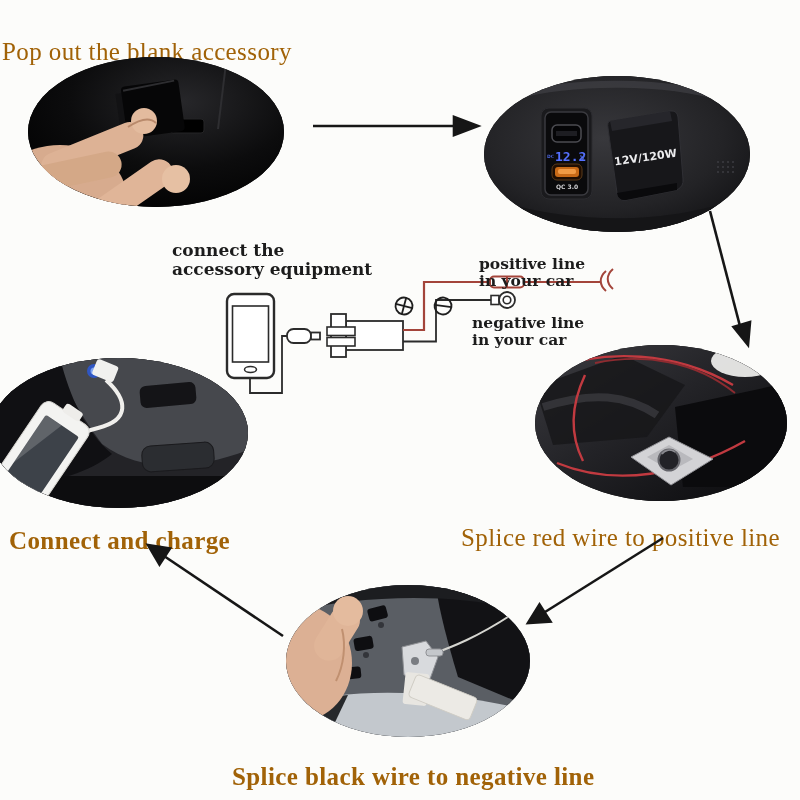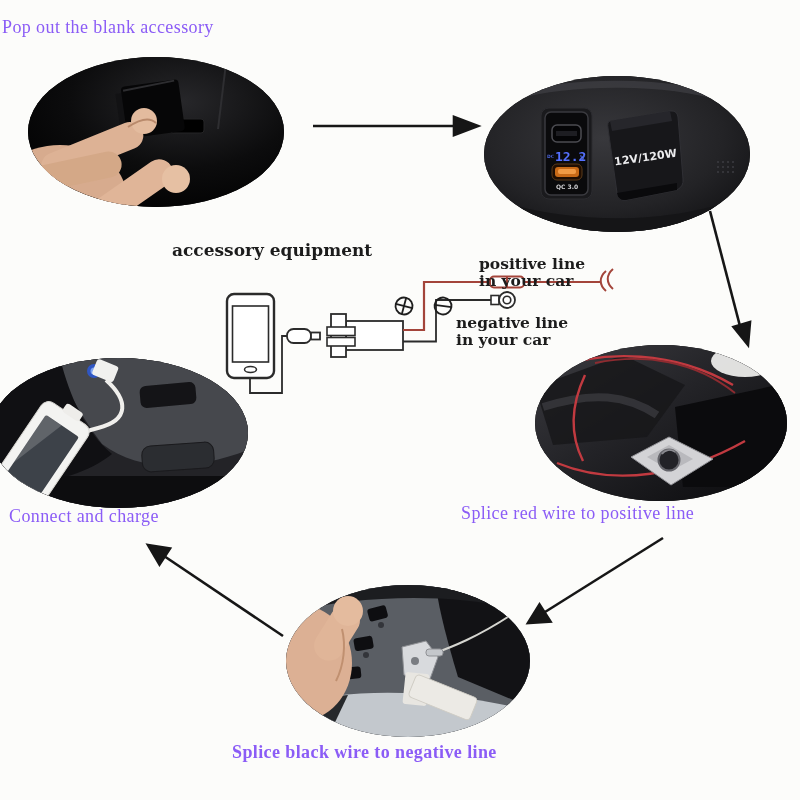--- a/index.html
+++ b/index.html
@@ -3,21 +3,21 @@
 <meta charset="utf-8">
 <style>
   html,body{margin:0;padding:0;background:#e9e9e7;}
   #stage{
     position:relative;width:800px;height:800px;margin:0 auto;
     background:#fcfcfa;overflow:hidden;
     font-family:"Liberation Serif", serif;color:#111;
   }
   .step-title{
     position:absolute;white-space:nowrap;
-    font-size:18px;letter-spacing:.4px;color:#8b5cf6;
+    font-size:25px;letter-spacing:.4px;color:#a16207;margin-top:21px;
   }
   .photo{
     position:absolute;border-radius:50%;overflow:hidden;
     background:#000;
   }
   .photo svg{display:block;width:100%;height:100%;}
   .diagram-label{
     position:absolute;font-family:"DejaVu Serif", serif;font-weight:bold;
     color:#1c1c1c;line-height:1.12;white-space:nowrap;
   }
@@ -26,21 +26,21 @@
   #diagram-overlay{position:absolute;left:0;top:0;pointer-events:none;}
 </style>
 </head>
 <body>
 
 <div id="stage">
 
   <div class="step-title" style="left:2px;top:17px;">Pop out the blank accessory</div>
   <div class="step-title" style="left:461px;top:503px;">Splice red wire to positive line</div>
   <div class="step-title" style="left:232px;top:742px;font-weight:bold;">Splice black wire to negative line</div>
-  <div class="step-title" style="left:9px;top:506px;">Connect and charge</div>
+  <div class="step-title" style="left:9px;top:506px;font-weight:bold;">Connect and charge</div>
 
   <div class="photo" style="left:28px;top:57px;width:256px;height:150px;">
     <svg viewBox="0 0 256 150">
       <defs>
         <radialGradient id="g1" cx="60%" cy="30%" r="80%">
           <stop offset="0%" stop-color="#27272a"></stop>
             <stop offset="55%" stop-color="#0c0c0d"></stop>
             <stop offset="100%" stop-color="#000"></stop>
         </radialGradient>
       </defs>
@@ -265,24 +265,25 @@
       <line x1="395.5" y1="306" x2="412.5" y2="306"></line>
       <line x1="404" y1="297.5" x2="404" y2="314.5"></line>
     </g>
     <g transform="rotate(8 443 306)" stroke="#1e1e1e" stroke-width="1.8" fill="none">
       <circle cx="443" cy="306" r="8.5"></circle>
       <line x1="434.5" y1="306" x2="451.5" y2="306"></line>
     </g>
   </svg>
 
   <div class="diagram-label lbl-lg" style="left:172px;top:241px;">
+    <div>connect the</div>
     <div>accessory equipment</div>
   </div>
   <div class="diagram-label lbl-sm" style="left:479px;top:235px;margin-top:20px;">
     <div>positive line</div>
     <div>in your car</div>
   </div>
-  <div class="diagram-label lbl-sm" style="left:456px;top:314px;">
+  <div class="diagram-label lbl-sm" style="left:472px;top:314px;">
     <div>negative line</div>
     <div>in your car</div>
   </div>
 
 </div>
 
 </body></html>

